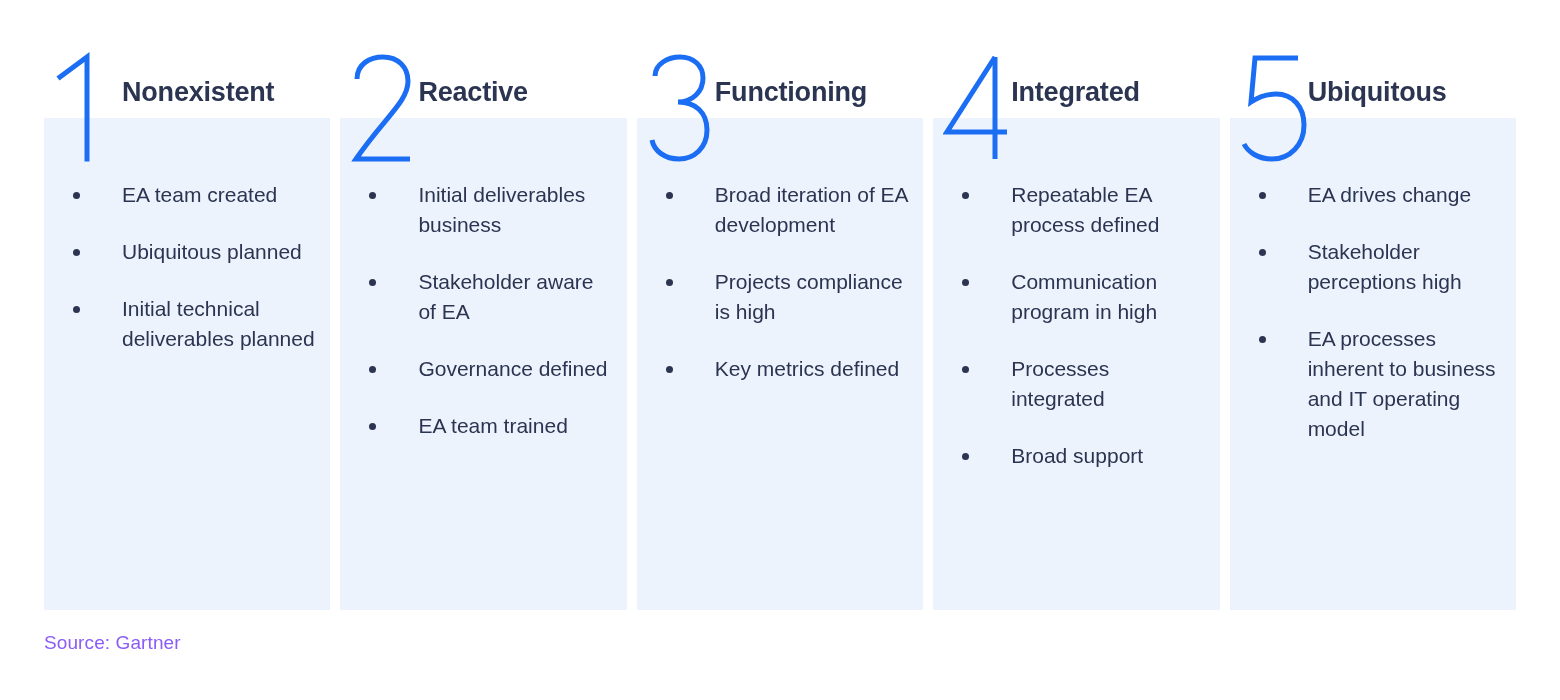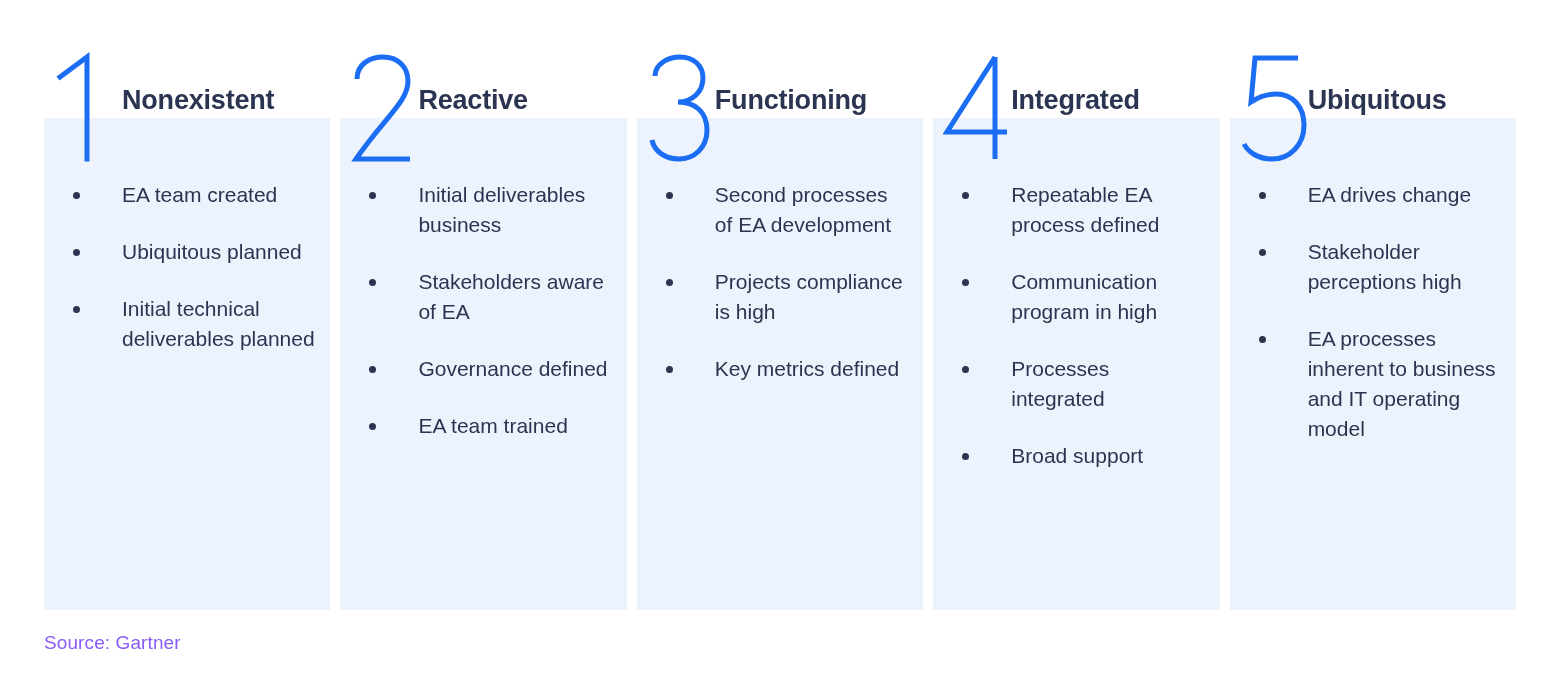--- a/index.html
+++ b/index.html
@@ -72,21 +72,21 @@
     height: 112px;
   }
 
   .stage-title {
     font-size: 27px;
     font-weight: bold;
     color: #2b3450;
     letter-spacing: -0.2px;
     white-space: nowrap;
     margin-left: -4px;
-    margin-top: 35px;
+    margin-top: 27px;
   }
 
   
   .stage-list {
     position: absolute;
     left: 0;
     right: 6px;
     top: 130px;
     z-index: 3;
     margin: 0;
@@ -156,39 +156,39 @@
       <div class="stage-head">
         <span class="stage-numeral">
           <svg viewBox="0 0 72 112" fill="none" stroke="#1b6ef3" stroke-width="5" stroke-linecap="butt" stroke-linejoin="miter">
             <path d="M7 27 C7 12 20 5 33 5 C48 5 58 15 58 29 C58 50 34 66 6 107 L60 107"></path>
           </svg>
         </span>
         <span class="stage-title">Reactive</span>
       </div>
       <ul class="stage-list">
         <li><span class="bullet-dot"></span><span>Initial deliverables business</span></li>
-        <li><span class="bullet-dot"></span><span>Stakeholders aware of EA</span></li>
+        <li><span class="bullet-dot"></span><span>Stakeholder aware of EA</span></li>
         <li><span class="bullet-dot"></span><span>Governance defined</span></li>
         <li><span class="bullet-dot"></span><span>EA team trained</span></li>
       </ul>
     </div>
 
     <div class="stage">
       <div class="stage-panel"></div>
       <div class="stage-head">
         <span class="stage-numeral">
           <svg viewBox="0 0 72 112" fill="none" stroke="#1b6ef3" stroke-width="5" stroke-linecap="butt" stroke-linejoin="miter">
             <path d="M8 24 C8 12 21 5 33 5 C47 5 56 14 56 26 C56 40 45 50 31 50
                      C48 50 60 60 60 78 C60 96 47 107 32 107 C18 107 7 99 5 88"></path>
           </svg>
         </span>
         <span class="stage-title">Functioning</span>
       </div>
       <ul class="stage-list">
-        <li><span class="bullet-dot"></span><span>Second processes of EA development</span></li>
+        <li><span class="bullet-dot"></span><span>Broad iteration of EA development</span></li>
         <li><span class="bullet-dot"></span><span>Projects compliance is high</span></li>
         <li><span class="bullet-dot"></span><span>Key metrics defined</span></li>
       </ul>
     </div>
 
     <div class="stage">
       <div class="stage-panel"></div>
       <div class="stage-head">
         <span class="stage-numeral">
           <svg viewBox="0 0 72 112" fill="none" stroke="#1b6ef3" stroke-width="5" stroke-linecap="butt" stroke-linejoin="miter">

